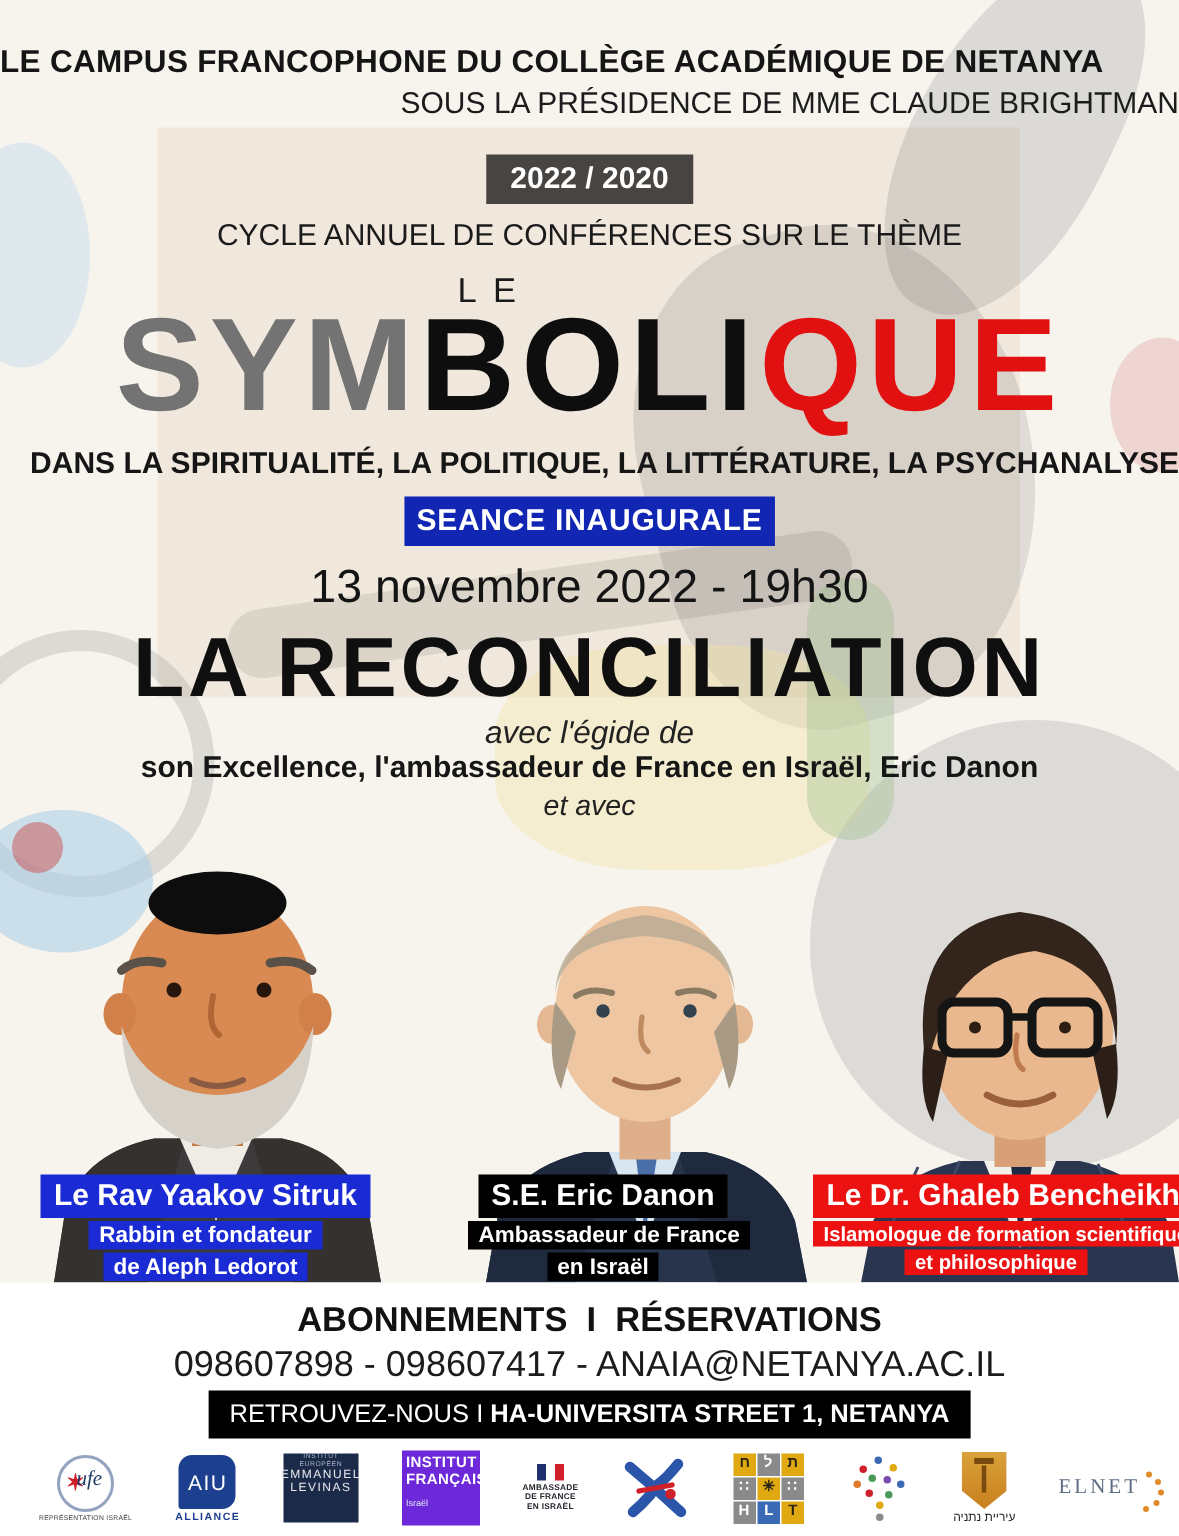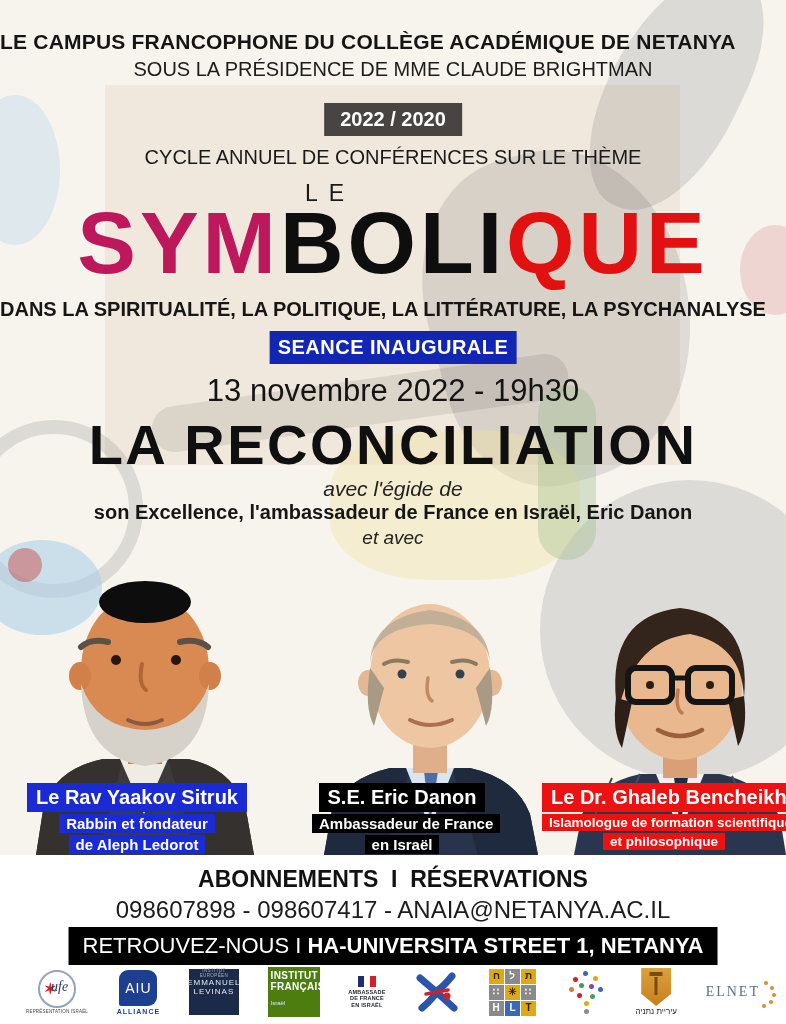--- a/index.html
+++ b/index.html
@@ -14,28 +14,28 @@
   .bg-circle{left:-35px;top:420px;width:150px;height:150px;border:14px solid #8d8d8d;border-radius:50%;opacity:.25;}
   .bg-swoosh1{left:610px;top:-40px;width:130px;height:260px;background:#3a3f45;opacity:.14;border-radius:60% 40% 55% 45%;transform:rotate(25deg);}
   .bg-swoosh2{left:430px;top:150px;width:260px;height:330px;background:#2e3338;opacity:.12;border-radius:48% 52% 60% 40%;transform:rotate(-15deg);}
   .bg-swoosh3{left:540px;top:480px;width:300px;height:300px;background:#30343a;opacity:.13;border-radius:50%;}
   .bg-stroke{left:150px;top:380px;width:420px;height:46px;background:#2c2c2c;opacity:.10;border-radius:24px;transform:rotate(-8deg);}
   .bg-yellow{left:330px;top:430px;width:250px;height:150px;background:#efe3a2;opacity:.4;border-radius:40%;}
   .bg-red-blob{left:740px;top:225px;width:70px;height:90px;background:#dd9b9b;opacity:.35;border-radius:50%;}
   .bg-red-dot{left:8px;top:548px;width:34px;height:34px;background:#c95050;opacity:.5;border-radius:50%;}
   
   .hdr1{position:absolute;left:0;top:30px;width:786px;text-align:left;font-size:21px;font-weight:700;letter-spacing:.2px;color:#151515;}
-  .hdr2{position:absolute;left:0;top:58px;width:786px;text-align:center;font-size:20px;font-weight:400;color:#1c1c1c;}
+  .hdr2{position:absolute;left:0;top:58px;width:786px;text-align:right;font-size:20px;font-weight:400;color:#1c1c1c;}
   .year-badge{position:absolute;left:50%;transform:translateX(-50%);top:103px;background:#474441;color:#fff;
               font-size:20px;font-weight:700;padding:5px 16px;}
   .cycle{position:absolute;left:0;top:146px;width:786px;text-align:center;font-size:20px;color:#1a1a1a;}
   .le{position:absolute;left:0;top:180px;width:660px;text-align:center;font-size:23px;letter-spacing:11px;color:#1a1a1a;}
   .bigword{position:absolute;left:0;top:197px;width:786px;text-align:center;font-size:88px;line-height:92px;
            font-weight:700;letter-spacing:4px;white-space:nowrap;}
-  .sub-themes{position:absolute;left:0;top:298px;width:786px;text-align:left;font-size:20px;font-weight:700;color:#161616;}
+  .sub-themes{position:absolute;left:0;top:298px;width:786px;text-align:right;font-size:20px;font-weight:700;color:#161616;}
   .session-badge{position:absolute;left:50%;transform:translateX(-50%);top:331px;color:#fff;
                  font-size:20px;font-weight:700;padding:5px 8px;letter-spacing:.5px;}
   .datetime{position:absolute;left:0;top:373px;width:786px;text-align:center;font-size:31px;font-weight:500;color:#141414;}
   .event-title{position:absolute;left:0;top:412px;width:786px;text-align:center;font-size:56px;font-weight:700;
                letter-spacing:2.5px;color:#0f0f0f;white-space:nowrap;}
   .aegis-intro{position:absolute;left:0;top:477px;width:786px;text-align:center;font-size:21px;font-style:italic;color:#222;}
   .aegis-name{position:absolute;left:0;top:501px;width:786px;text-align:center;font-size:20px;font-weight:700;color:#161616;}
   .and-with{position:absolute;left:0;top:527px;width:786px;text-align:center;font-size:19px;font-style:italic;color:#222;}
   
   .photo{position:absolute;}
@@ -47,38 +47,38 @@
   .speaker-card .role span{display:inline-block;background:var(--bc);color:#fff;font-weight:700;
                            padding:1px 7px;white-space:nowrap;}
   .r15 span{font-size:15px;}
   .r13 span{font-size:13.5px;}
   
   .footer{position:absolute;left:0;top:855px;width:786px;height:169px;background:#ffffff;}
   .bookings{position:absolute;left:0;top:11px;width:786px;text-align:center;font-size:23px;font-weight:700;
             color:#121212;white-space:pre;}
   .contact{position:absolute;left:0;top:41px;width:786px;text-align:center;font-size:24px;color:#1c1c1c;}
   .addr-bar{position:absolute;left:50%;transform:translateX(-50%);top:72px;background:#000;color:#fff;
-            font-size:22px;padding:6px 14px;white-space:nowrap;}
+            font-size:17px;padding:6px 14px;white-space:nowrap;}
   .addr-bar b{font-weight:700;}
   
   .logos{position:absolute;left:0;top:963px;width:786px;height:58px;display:flex;align-items:center;
          justify-content:space-between;padding:0 26px;box-sizing:border-box;}
   .logo{display:flex;flex-direction:column;align-items:center;justify-content:center;text-align:center;line-height:1;}
   .logo .cap{font-size:4.5px;color:#444;margin-top:2px;letter-spacing:.2px;}
   .ufe-circle{width:34px;height:34px;border:2px solid #93a3c0;border-radius:50%;position:relative;}
   .ufe-fig{position:absolute;left:4px;top:9px;color:#d0202a;font-size:15px;font-weight:700;}
   .ufe-txt{position:absolute;left:11px;top:8px;font-size:14px;font-style:italic;color:#233a66;font-family:"Liberation Serif",serif;}
   .aiu-bubble{width:38px;height:36px;background:#1d3f8f;border-radius:9px 9px 9px 2px;color:#fff;display:flex;
               align-items:center;justify-content:center;font-size:14px;letter-spacing:1px;}
   .aiu-cap{font-size:7px;color:#1d3f8f;font-weight:700;letter-spacing:1px;margin-top:2px;}
   .lev-sq{width:50px;height:46px;background:#1b2a49;color:#e8e8ee;display:flex;flex-direction:column;
           align-items:center;justify-content:flex-start;gap:1px;}
   .lev-sq .t{font-size:4.5px;letter-spacing:.4px;color:#aab2c6;}
   .lev-sq .n{font-size:8px;letter-spacing:1px;}
-  .if-sq{width:52px;height:50px;background:#4d7c0f;color:#fff;padding:4px 3px;box-sizing:border-box;text-align:left;}
+  .if-sq{width:52px;height:50px;background:#6d28d9;color:#fff;padding:4px 3px;box-sizing:border-box;text-align:left;}
   .if-sq .n{font-size:10px;font-weight:700;letter-spacing:.3px;line-height:1.05;}
   .if-sq .c{font-size:6px;margin-top:8px;color:#dce9f4;}
   .amb{align-items:center;}
   .amb-flag{display:flex;width:18px;height:11px;}
   .amb-flag i{flex:1;}
   .amb-txt{font-size:5.5px;font-weight:700;color:#23262e;line-height:1.15;margin-top:2px;letter-spacing:.2px;}
   .aleph svg{display:block;}
   .hlt{display:grid;grid-template-columns:15px 15px 15px;grid-template-rows:15px 15px 15px;gap:1px;}
   .hlt div{display:flex;align-items:center;justify-content:center;font-size:10px;font-weight:700;}
   .cell-y{background:#e0a912;color:#2a2414;}
@@ -114,21 +114,21 @@
     <div class="bg bg-red-blob"></div>
     <div class="bg bg-red-dot"></div>
   </div>
 
   <div class="hdr1">LE CAMPUS FRANCOPHONE DU COLLÈGE ACADÉMIQUE DE NETANYA</div>
   <div class="hdr2">SOUS LA PRÉSIDENCE DE MME CLAUDE BRIGHTMAN</div>
   <div class="year-badge">2022 / 2020</div>
   <div class="cycle">CYCLE ANNUEL DE CONFÉRENCES SUR LE THÈME</div>
   <div class="le">LE</div>
 
-  <div class="bigword"><span style="color: #be185d;">SYM</span><span style="color: rgb(14, 14, 14);">BOLI</span><span style="color: rgb(225, 17, 17);">QUE</span></div>
+  <div class="bigword"><span style="color: #737373;">SYM</span><span style="color: rgb(14, 14, 14);">BOLI</span><span style="color: rgb(225, 17, 17);">QUE</span></div>
 
   <div class="sub-themes">DANS LA SPIRITUALITÉ, LA POLITIQUE, LA LITTÉRATURE, LA PSYCHANALYSE</div>
   <div class="session-badge" style="background: rgb(17, 39, 180);">SEANCE INAUGURALE</div>
   <div class="datetime">13 novembre 2022 - 19h30</div>
   <div class="event-title">LA RECONCILIATION</div>
   <div class="aegis-intro">avec l'égide de</div>
   <div class="aegis-name">son Excellence, l'ambassadeur de France en Israël, Eric Danon</div>
   <div class="and-with">et avec</div>
 
   <svg class="photo" style="left:28px;top:552px;" width="232" height="303" viewBox="0 0 232 303">

